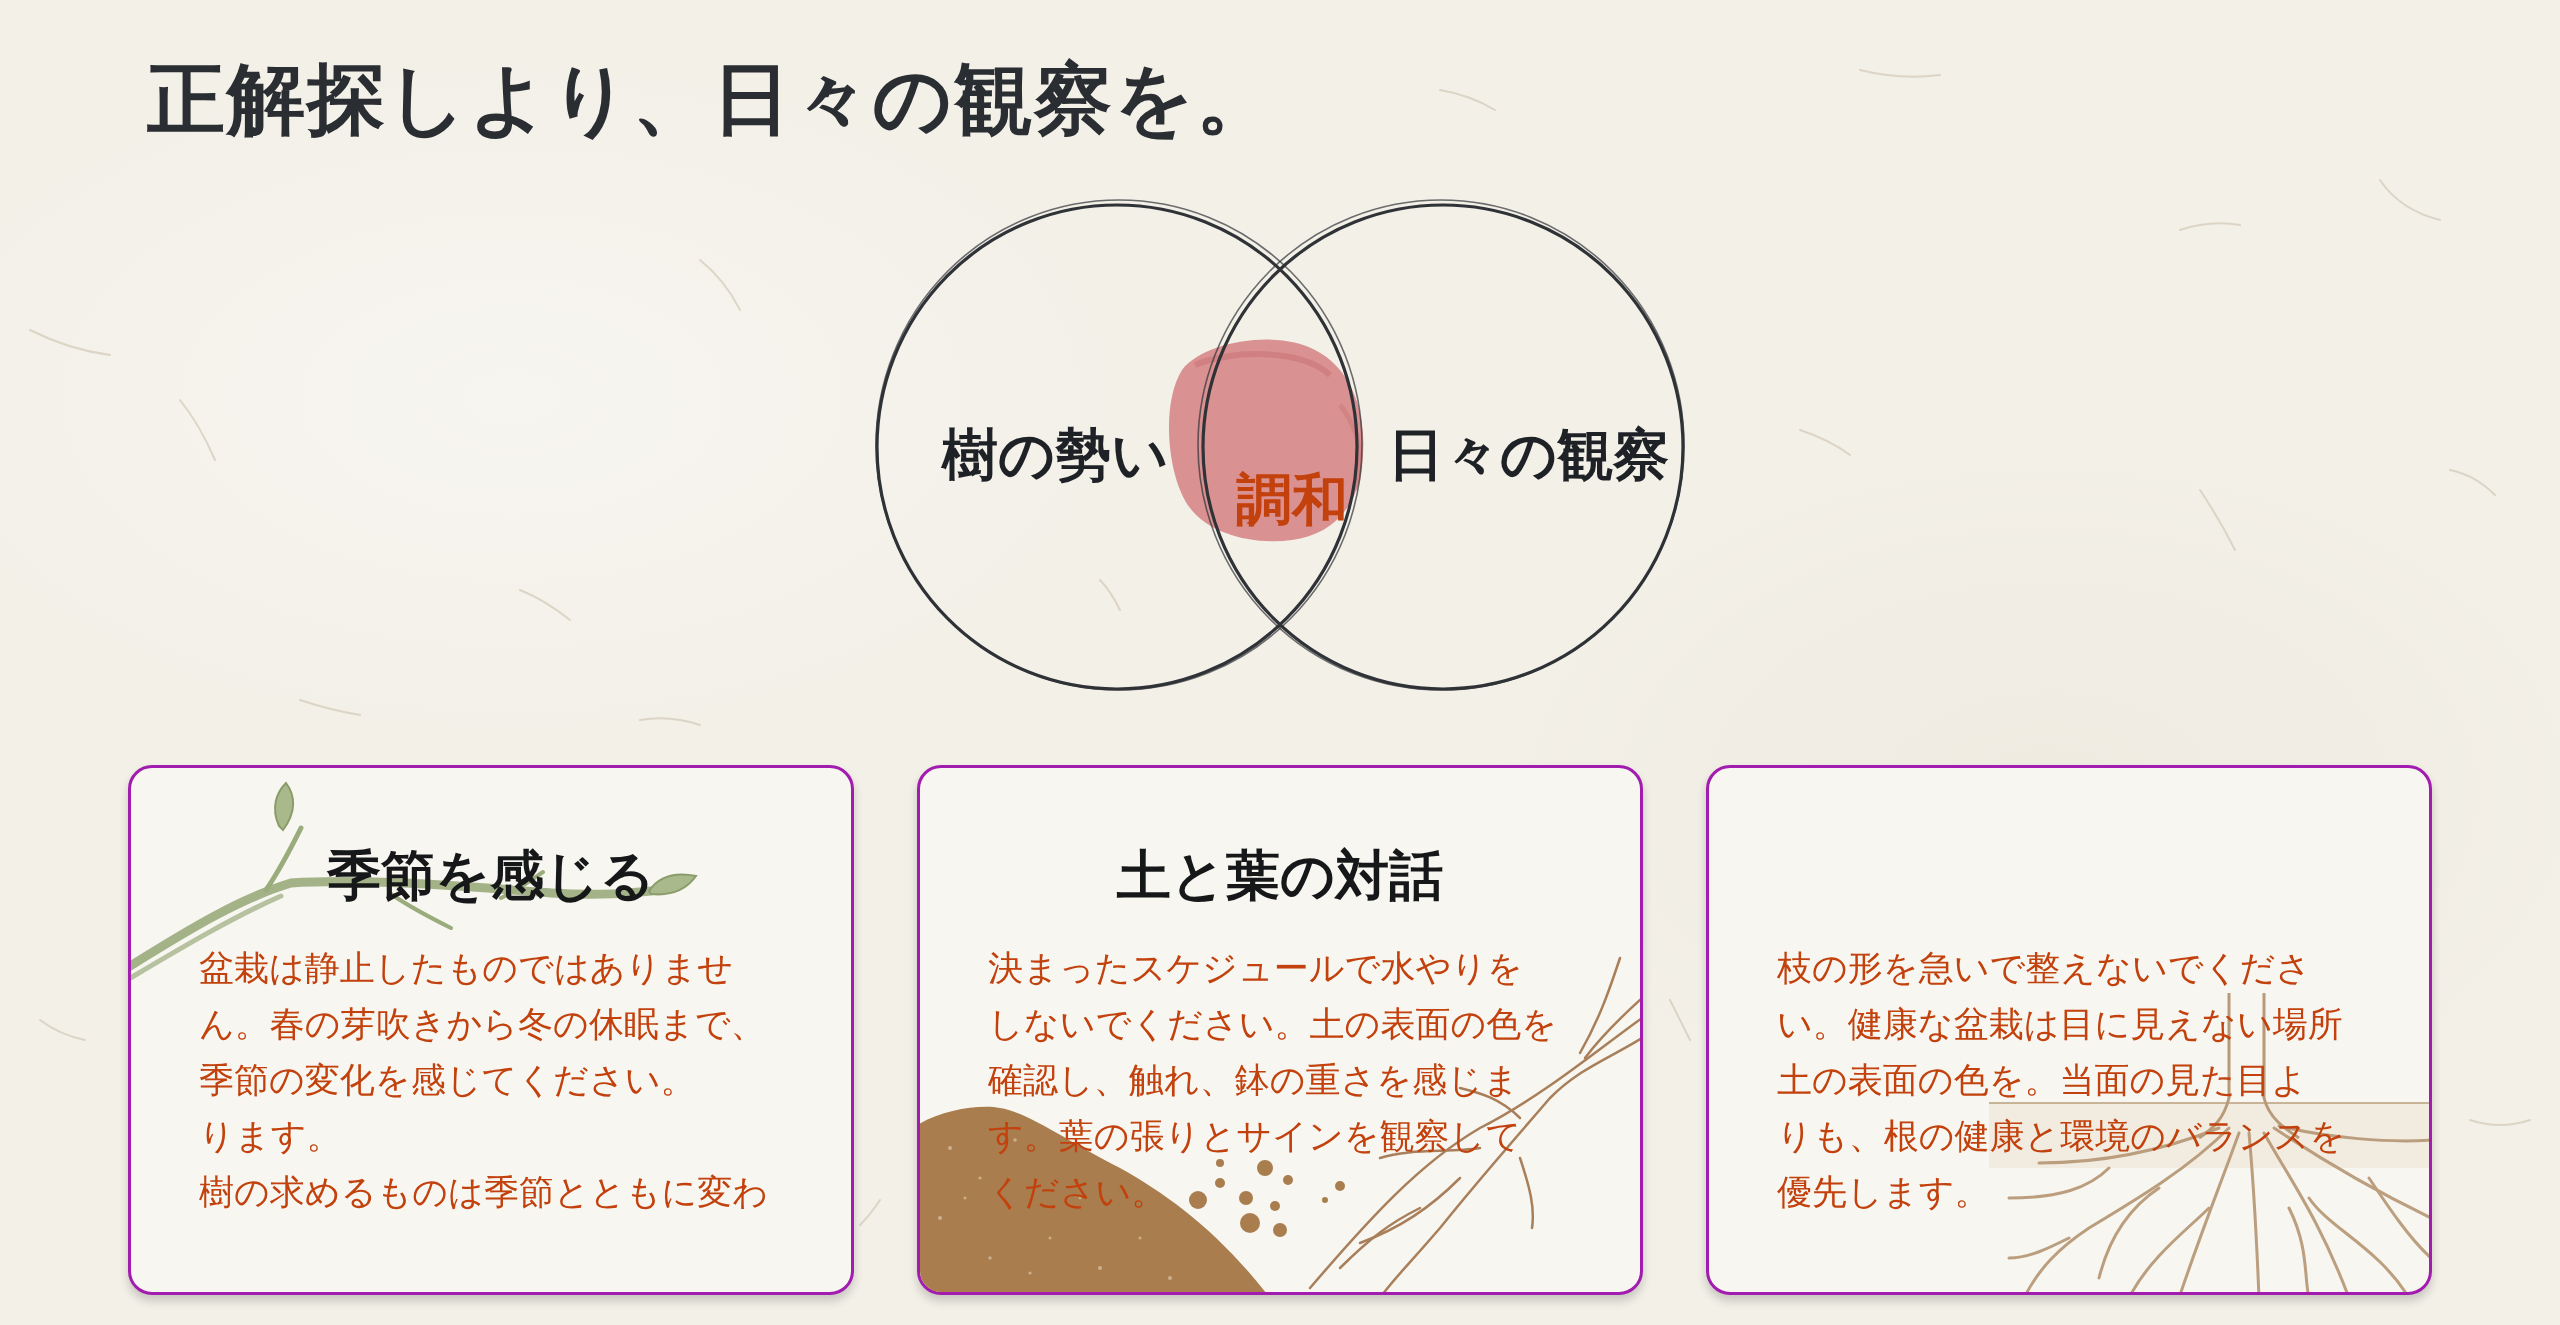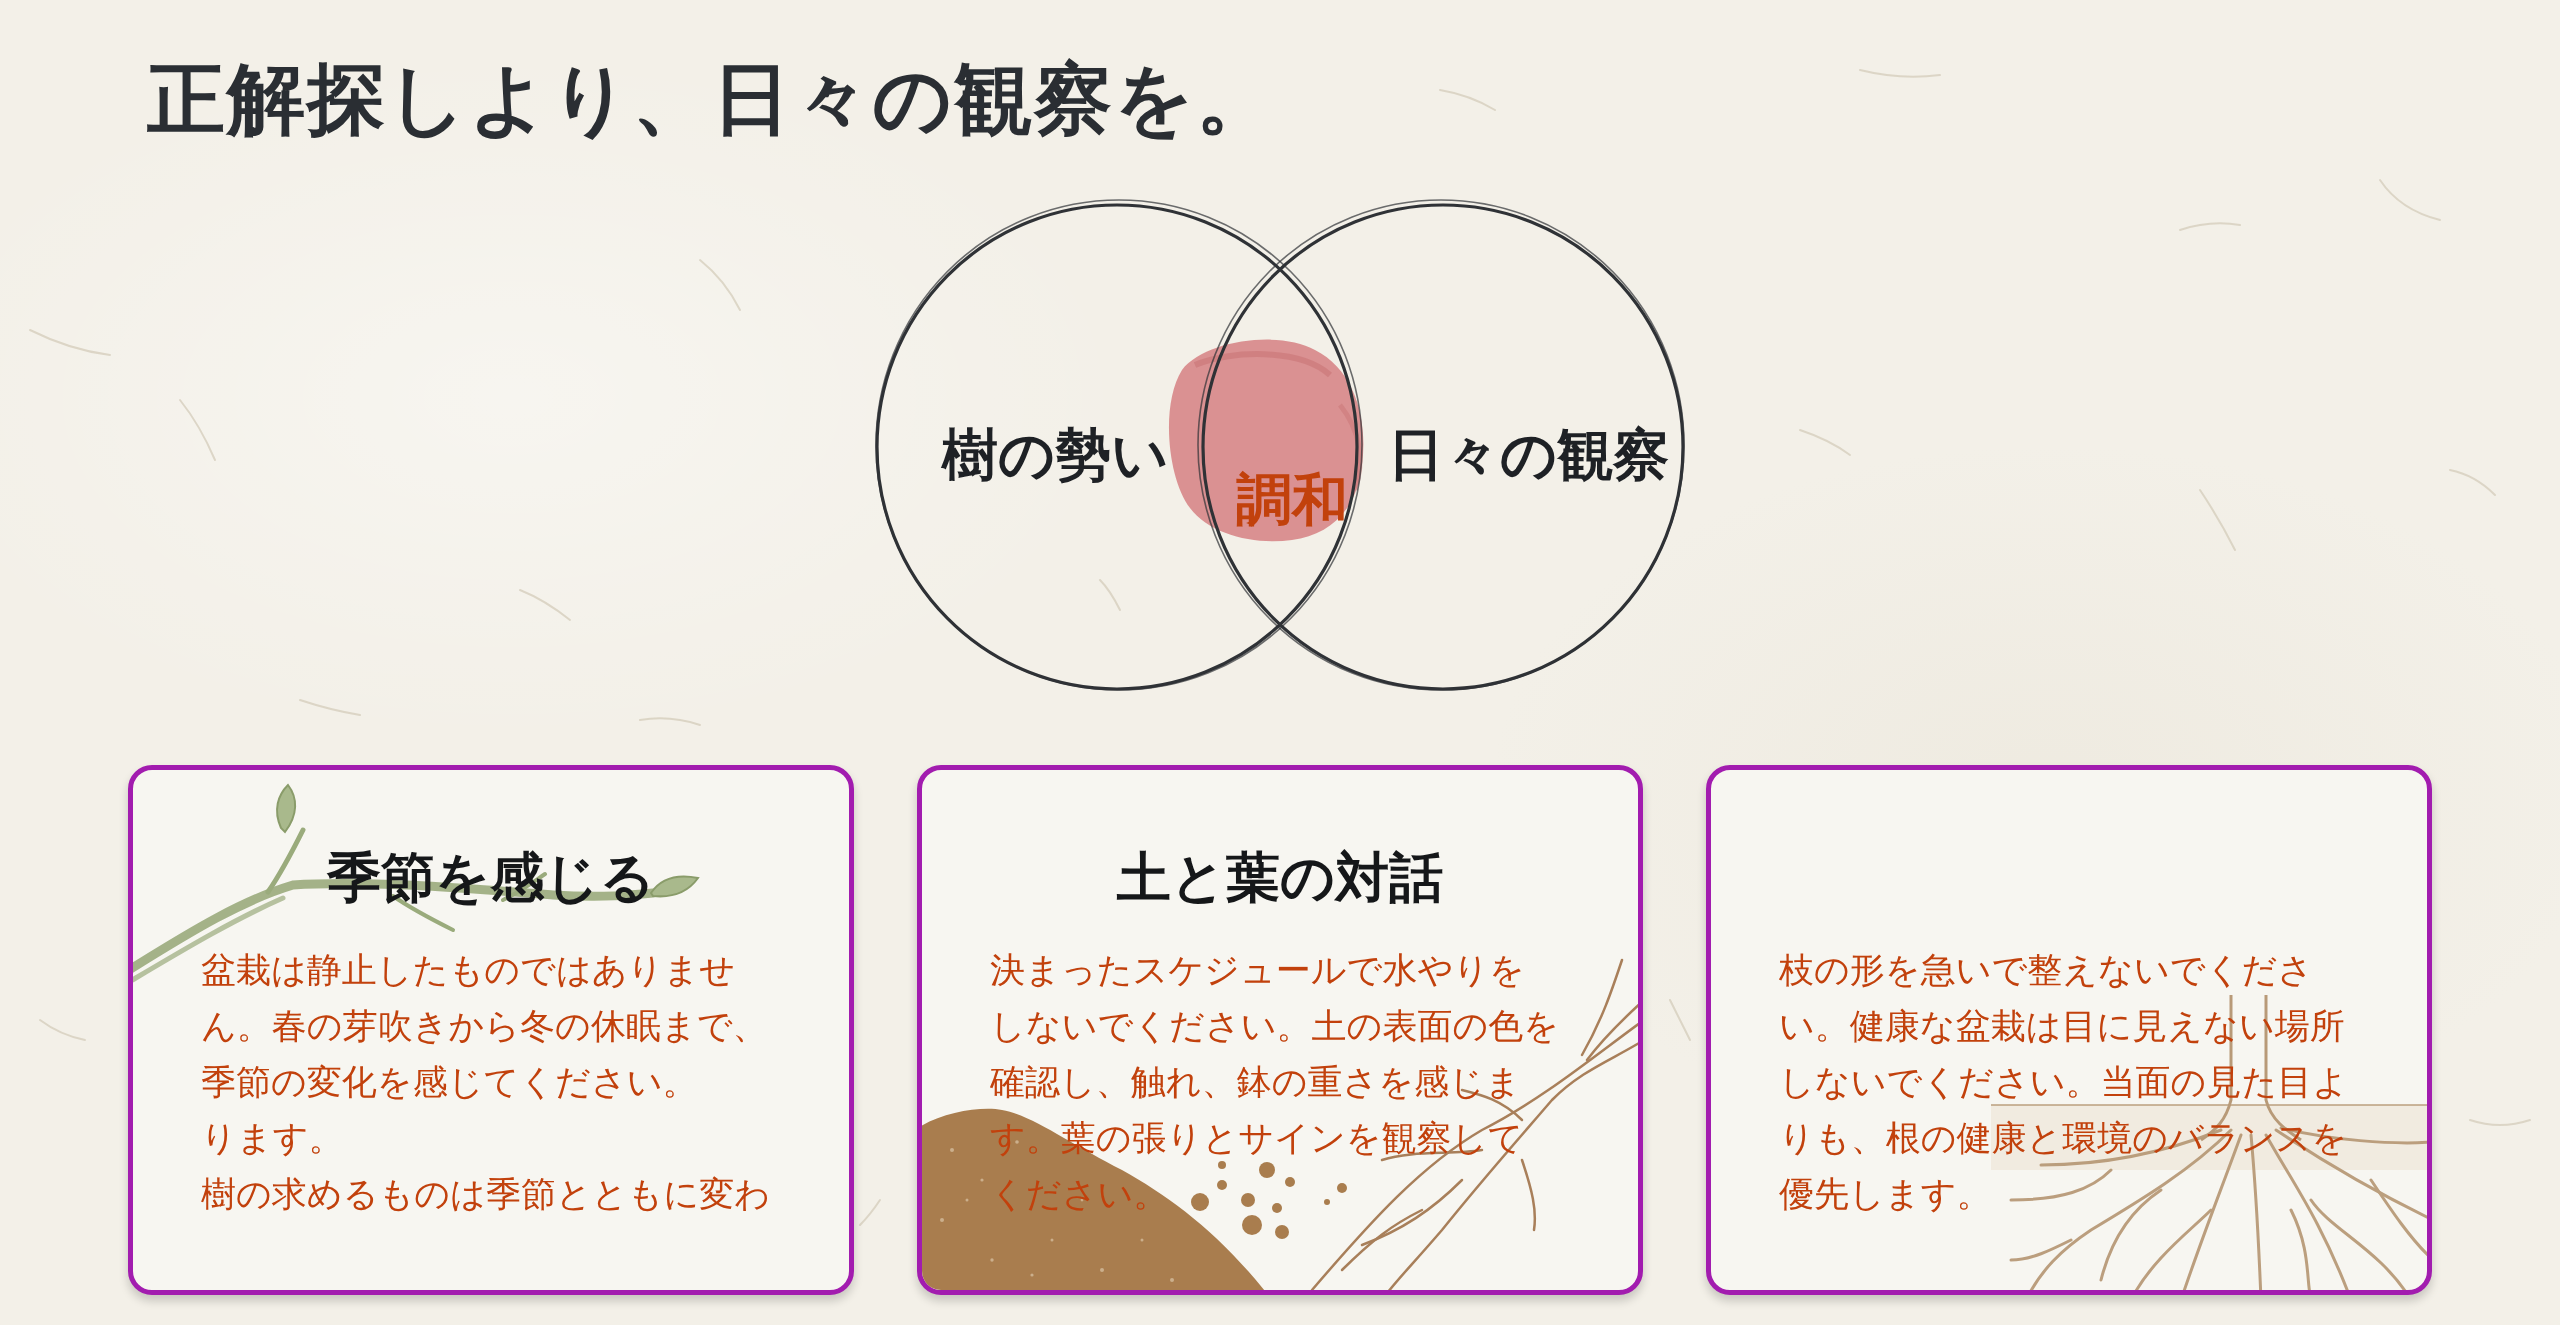--- a/index.html
+++ b/index.html
@@ -29,21 +29,21 @@
       font-weight: bold; font-size: 56px; white-space: nowrap; line-height: 1;
       color: #1e2125;
     }
     .venn-label.left { left: 82px; top: 236px; }
     .venn-label.center { left: 376px; top: 236px; color: #c2410c; margin-top: 45px; }
     .venn-label.right { left: 528px; top: 236px; }
 
     .card {
       position: absolute; top: 765px; height: 530px; width: 726px;
       background: #f7f6f1;
-      border: 5px solid #a21caf; border-radius: 24px;
+      border: 3px solid #a21caf; border-radius: 24px;
       box-shadow: 0 6px 10px rgba(0,0,0,0.18);
       overflow: hidden;
     }
     .card.c1 { left: 128px; }
     .card.c2 { left: 917px; }
     .card.c3 { left: 1706px; }
     .card .illus { position: absolute; inset: 0; pointer-events: none; }
     .card-title {
       position: absolute; left: 0; right: 0; top: 78px; text-align: center;
       font-family: "DejaVu Serif", "Liberation Serif", serif;
@@ -208,17 +208,17 @@
       <path d="M400 400 C 380 420, 350 430, 300 430"></path>
       <path d="M500 440 C 480 460, 440 490, 420 530"></path>
       <path d="M580 440 C 600 480, 595 510, 600 530"></path>
       <path d="M660 410 C 680 440, 700 470, 722 490"></path>
       <path d="M360 470 C 340 480, 320 490, 300 490"></path>
     </g>
   </svg>
   <div class="card-body">
     <span>枝の形を急いで整えないでくださ</span>
     <span>い。健康な盆栽は目に見えない場所</span>
-    <span>しないでください。当面の見た目よ</span>
+    <span>土の表面の色を。当面の見た目よ</span>
     <span>りも、根の健康と環境のバランスを</span>
     <span>優先します。</span>
   </div>
 </div>
 
 </body></html>

